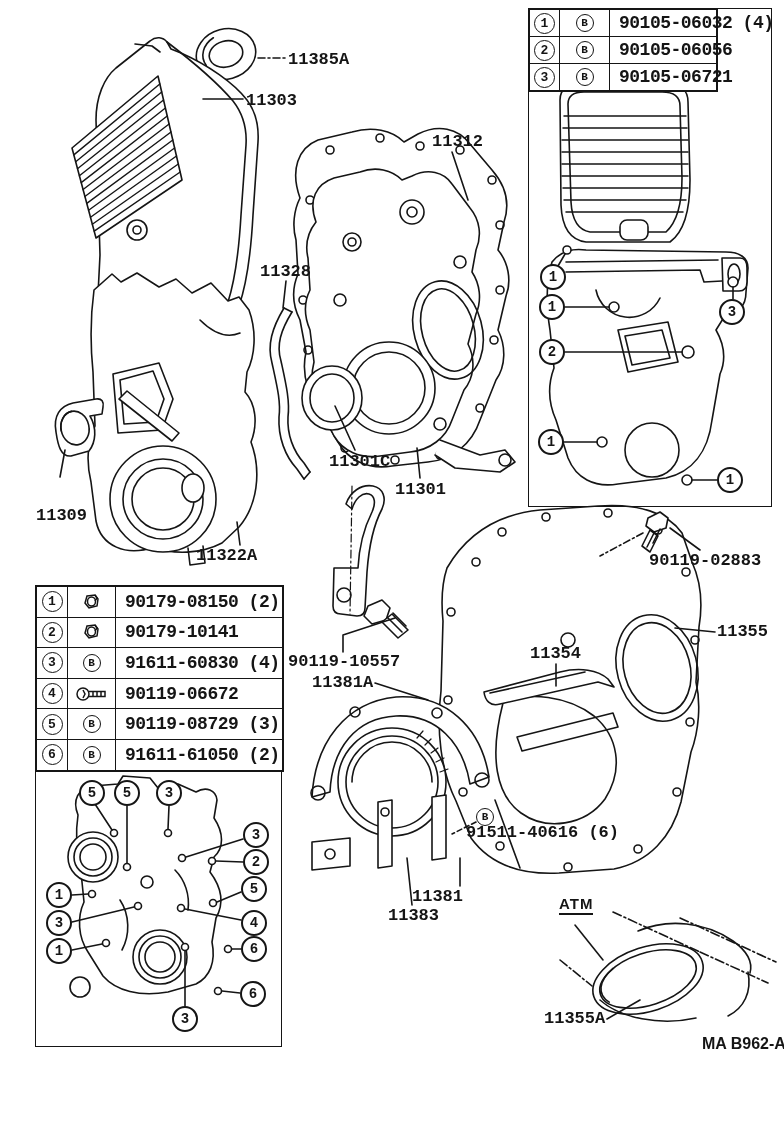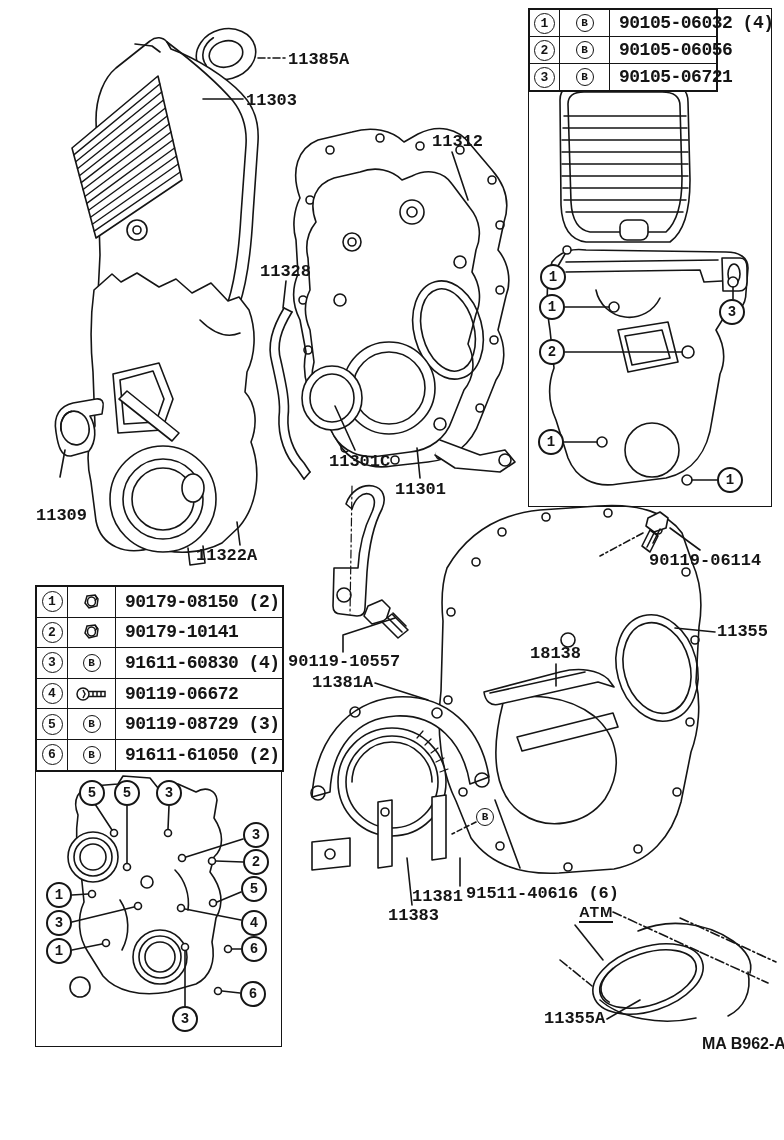--- a/index.html
+++ b/index.html
@@ -448,30 +448,30 @@
 </div>
 
 <span class="plabel" style="left:288px;top:50px;">11385A</span>
 <span class="plabel" style="left:246px;top:91px;">11303</span>
 <span class="plabel" style="left:432px;top:132px;">11312</span>
 <span class="plabel" style="left:260px;top:262px;">11328</span>
 <span class="plabel" style="left:36px;top:477px;margin-top:29px;">11309</span>
 <span class="plabel" style="left:329px;top:452px;">11301C</span>
 <span class="plabel" style="left:395px;top:480px;">11301</span>
 <span class="plabel" style="left:196px;top:546px;">11322A</span>
-<span class="plabel" style="left:649px;top:551px;">90119-06114</span>
+<span class="plabel" style="left:649px;top:551px;">90119-02883</span>
 <span class="plabel" style="left:717px;top:622px;">11355</span>
-<span class="plabel" style="left:530px;top:644px;">18138</span>
+<span class="plabel" style="left:530px;top:644px;">11354</span>
 <span class="plabel" style="left:288px;top:652px;">90119-10557</span>
 <span class="plabel" style="left:312px;top:673px;">11381A</span>
-<span class="plabel" style="left:466px;top:884px;">91511-40616 (6)</span>
+<span class="plabel" style="left:466px;top:823px;">91511-40616 (6)</span>
 <span class="plabel" style="left:412px;top:887px;">11381</span>
 <span class="plabel" style="left:388px;top:906px;">11383</span>
 <span class="plabel" style="left:544px;top:1009px;">11355A</span>
-<span class="plabel atm" style="left:579px;top:895px;margin-top:8px;">ATM</span>
+<span class="plabel atm" style="left:559px;top:895px;">ATM</span>
 <span class="plabel stamp" style="left:702px;top:1035px;">MA B962-A</span>
 
 <span class="bmark" style="left:476px;top:808px;">B</span>
 
 <div class="callout" style="left:540px;top:264px;">1</div>
 <div class="callout" style="left:539px;top:294px;">1</div>
 <div class="callout" style="left:539px;top:339px;">2</div>
 <div class="callout" style="left:719px;top:299px;">3</div>
 <div class="callout" style="left:538px;top:429px;">1</div>
 <div class="callout" style="left:717px;top:467px;">1</div>

